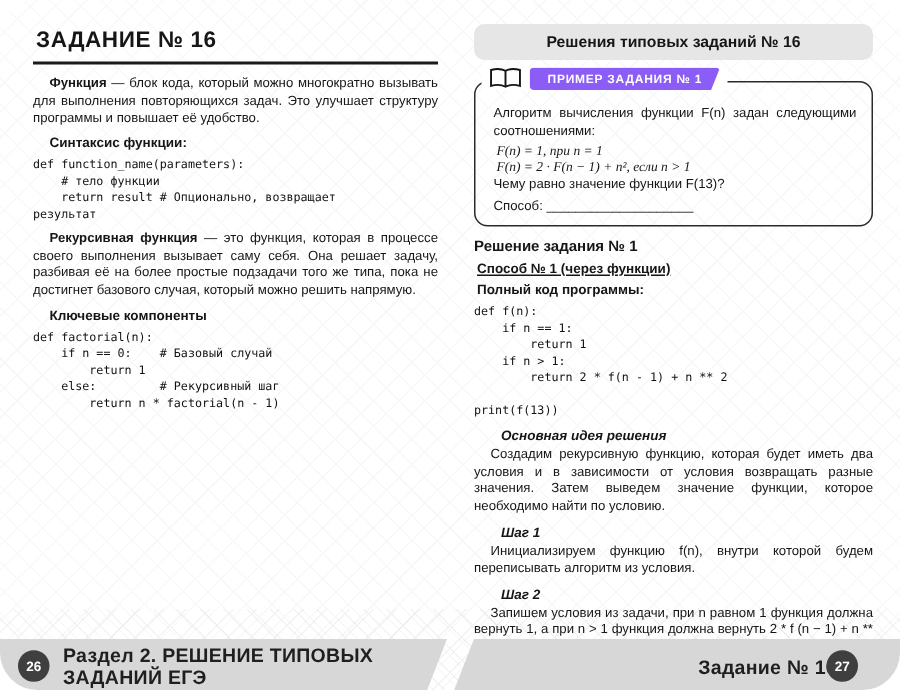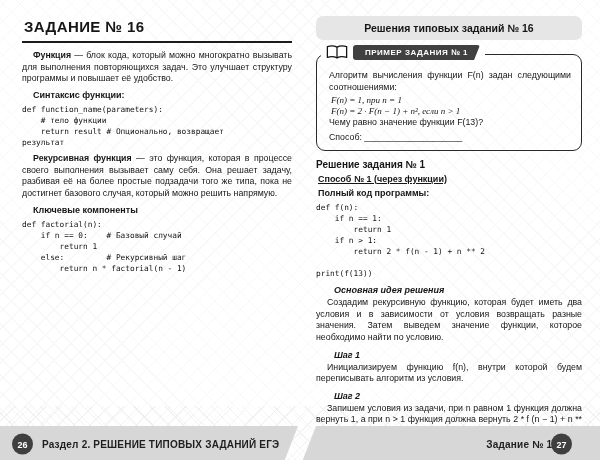--- a/index.html
+++ b/index.html
@@ -5,20 +5,21 @@
   * { margin: 0; padding: 0; box-sizing: border-box; }
   html, body { background: #ffffff; }
   body { font-family: "Liberation Sans", sans-serif; color: #161616; }
 
   .spread {
     position: relative;
     width: 600px;
     height: 460px;
     background: #ffffff;
     overflow: hidden;
+    border-radius: 25px;
   }
 
   
   .hatch {
     position: absolute;
     inset: 0;
     background-image:
       repeating-linear-gradient(45deg,  #8d939a 0, #8d939a 1px, transparent 1px, transparent 12px),
       repeating-linear-gradient(-45deg, #8d939a 0, #8d939a 1px, transparent 1px, transparent 12px);
     opacity: 0.06;
@@ -90,21 +91,21 @@
     position: absolute;
     top: -10px;
     left: 4px;
     display: flex;
     align-items: center;
     gap: 5px;
     background: #ffffff;
     padding: 0 5px;
   }
   .example-label {
-    background: #404040;
+    background: #8b5cf6;
     color: #ffffff;
     font-size: 8px;
     font-weight: bold;
     letter-spacing: .5px;
     padding: 3px 12px;
     border-radius: 3px;
     clip-path: polygon(0 0, 100% 0, calc(100% - 6px) 100%, 0 100%);
   }
   .example-line {
     font-size: 8.8px;
@@ -139,21 +140,21 @@
     position: absolute;
     top: 0;
     height: 36px;
     background: #d7d7d7;
     display: flex;
     align-items: center;
   }
   .ribbon-left  { left: 0;  width: 298px; clip-path: polygon(0 0, 100% 0, calc(100% - 14px) 100%, 0 100%); }
   .ribbon-right { right: 0; width: 298px; clip-path: polygon(14px 0, 100% 0, 100% 100%, 0 100%); justify-content: flex-end; }
   .ribbon-text {
-    font-size: 10px;
+    font-size: 13px;
     font-weight: bold;
     color: #1f1f1f;
     letter-spacing: .2px;
   }
   .ribbon-left .ribbon-text  { margin-left: 42px; }
   .ribbon-right .ribbon-text { margin-right: 42px; }
   .page-circle {
     position: absolute;
     top: 50%;
     transform: translateY(-50%);

